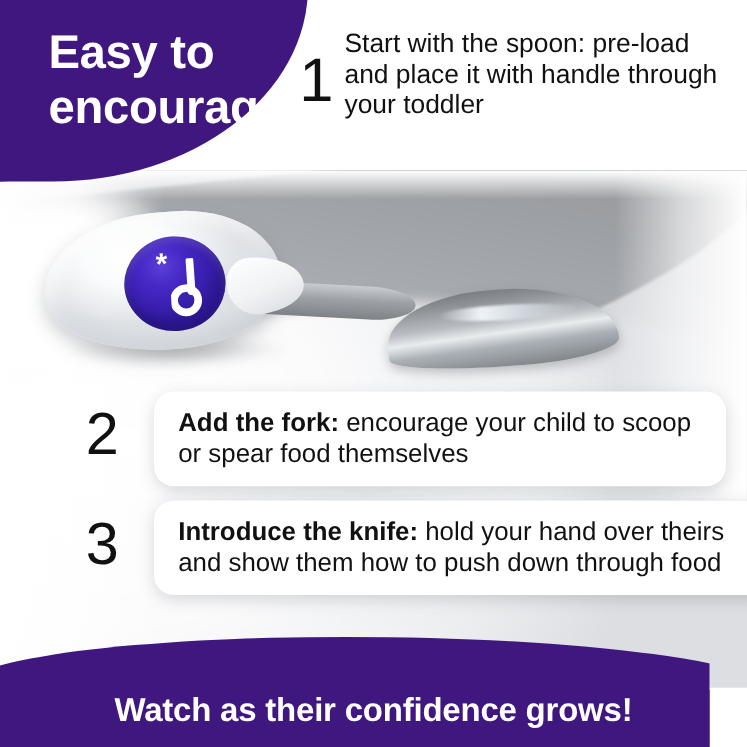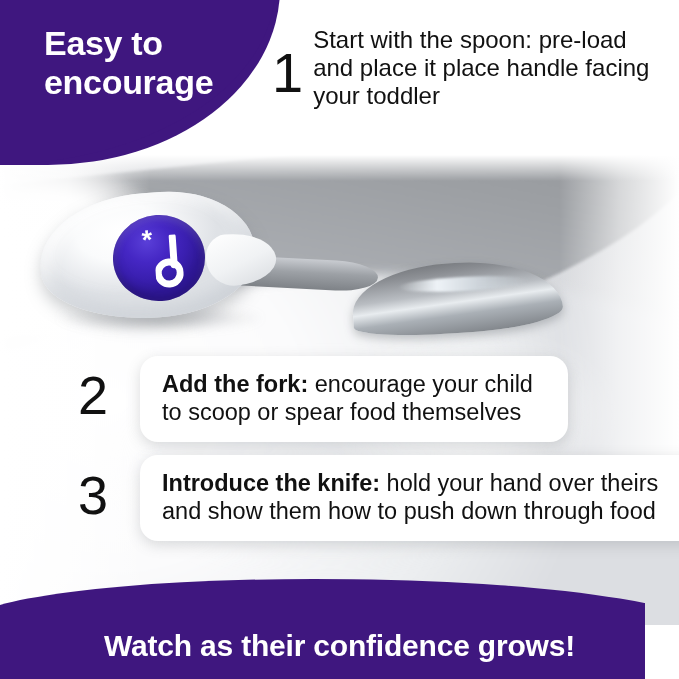--- a/index.html
+++ b/index.html
@@ -142,21 +142,21 @@
     border-radius:0 0 58% 0 / 0 0 62% 0;
   }
   .header-blob-2{
     position:absolute;left:-180px;top:-60px;width:455px;height:225px;
     background:#3F177F;
     border-radius:0 0 70% 42% / 0 0 88% 70%;
   }
   .header-title{
     position:absolute;left:44px;top:24px;width:235px;
     color:#ffffff;
-    font-size:34px;line-height:1.16;
+    font-size:43px;line-height:1.16;
     font-weight:700;
     letter-spacing:-.3px;
   }
 
   
   .step1{
     position:absolute;left:272px;top:22px;width:400px;
     display:flex;align-items:flex-start;gap:10px;
   }
   .num{
@@ -174,21 +174,21 @@
   .card{
     position:absolute;
     background:#ffffff;
     border-radius:18px;
     box-shadow:0 4px 14px rgba(90,95,102,.22);
     padding:14px 22px 16px 22px;
     box-sizing:border-box;
   }
   .card-text{font-size:23.5px;line-height:1.2;color:#111111;}
   .card-text .lead{font-weight:700;}
-  #card2{left:140px;top:356px;width:428px;}
+  #card2{left:140px;top:356px;width:520px;}
   #card3{left:140px;top:455px;width:564px;}
   .num-badge{
     position:absolute;
     font-size:54px;line-height:1;color:#111111;font-weight:300;
   }
   #num2{left:78px;top:368px;}
   #num3{left:78px;top:468px;}
 
   
   .footer-wrap{
@@ -248,21 +248,21 @@
   <div class="header-blob-2"></div>
   <div class="header-title">
     <div>Easy to</div>
     <div>encourage</div>
   </div>
 
   <div class="step1">
     <div class="num">1</div>
     <div class="step1-text">
       <span class="lead">Start with the spoon: </span>
-      <span>pre-load and place it place handle facing your toddler</span>
+      <span>pre-load and place it with handle through your toddler</span>
     </div>
   </div>
 
   <div class="num-badge" id="num2">2</div>
   <div class="card" id="card2">
     <div class="card-text">
       <span class="lead">Add the fork: </span>
       <span>encourage your child to scoop or spear food themselves</span>
     </div>
   </div>

